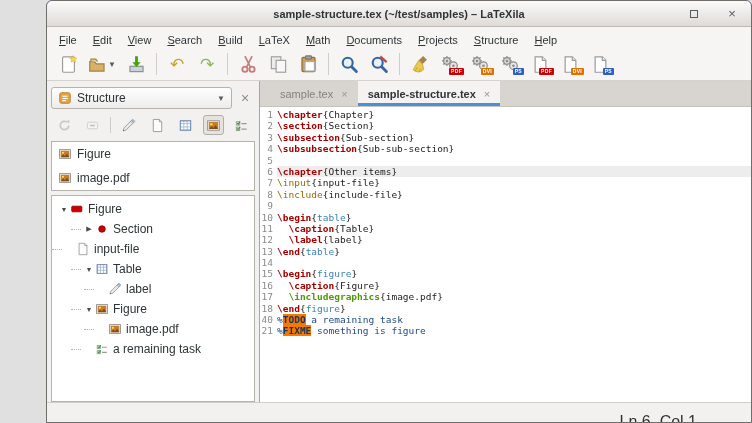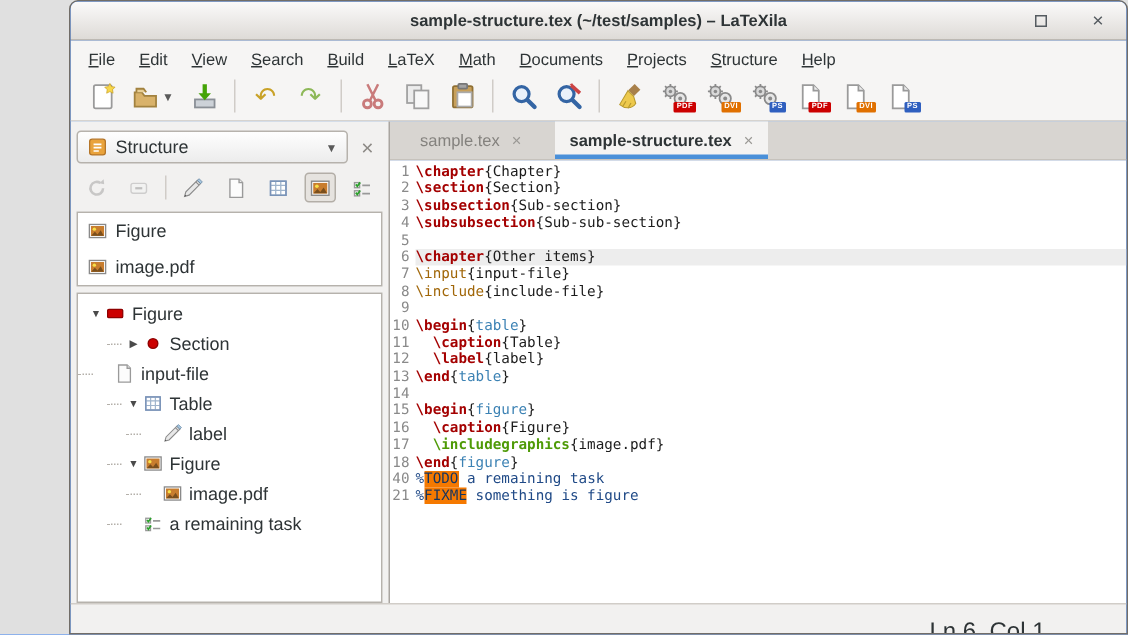--- a/index.html
+++ b/index.html
@@ -60,36 +60,36 @@
   .side-tree { background:#fff; border:1px solid #b6b2ac; flex:1; margin-top:4px; overflow:hidden; padding-top:3px; }
   .tree-row { height:20px; display:flex; align-items:center; font-size:12px; color:#2e3436; white-space:nowrap; }
   .tree-row svg { width:14px; height:14px; flex:none; }
   .tree-row.selected { background:#4a90d9; color:#fff; }
   .expander { width:12px; flex:none; font-size:7px; color:#4a4a4a; text-align:center; }
   .tree-row.selected .expander { color:#fff; }
   .connector { width:10px; flex:none; border-top:1px dotted #b4b0aa; margin-right:2px; }
   .tree-label { margin-left:4px; }
   
   .editor { flex:1; display:flex; flex-direction:column; min-width:0; }
-  .tabbar { height:26px; flex:none; background:#d8d5d1; display:flex; align-items:stretch; border-bottom:1px solid #c6c2bc;gap:12px; }
+  .tabbar { height:26px; flex:none; background:#d8d5d1; display:flex; align-items:stretch; border-bottom:1px solid #c6c2bc; }
   .tab { display:flex; align-items:center; gap:8px; padding:0 10px; font-size:11px; color:#84827e; }
   .tab:first-child { margin-left:10px; }
   .tab.active { background:#f4f3f2; color:#2e3436; font-weight:bold; box-shadow:inset 0 -3px 0 var(--tab-underline); }
   .tab-close { color:#9a9894; font-size:11px; font-weight:normal; }
   .code-area { flex:1; background:#fff; overflow:hidden; font-family:"DejaVu Sans Mono", monospace; font-size:9.5px; line-height:11.4px; padding-top:2px; }
   .code-line { display:flex; height:11.4px; white-space:pre; }
   .gutter { width:17px; flex:none; text-align:right; padding-right:4px; color:#8a8a8a; }
   .code-text { flex:1; color:#1c1c1c; }
   .code-line.current .code-text { background:var(--current-line); }
   .tok-cmd { color:var(--cmd); font-weight:bold; }
   .tok-inc { color:var(--inc); }
   .tok-env { color:var(--env); }
   .tok-gfx { color:var(--gfx); font-weight:bold; }
   .tok-comment { color:var(--comment); }
-  .tok-note { color:#17355e; background:var(--note-bg); font-weight:normal; }
+  .tok-note { color:#17355e; background:var(--note-bg); font-weight:bold; }
   
   .statusbar { height:20px; flex:none; background:#f2f1f0; border-top:1px solid #d1cdc8; position:relative; }
   .cursor-pos { position:absolute; right:54px; top:10px; font-size:16px; color:#2e3436; }
 </style>
 </head>
 <body>
 
 <div class="window">
 
   <div class="titlebar">

